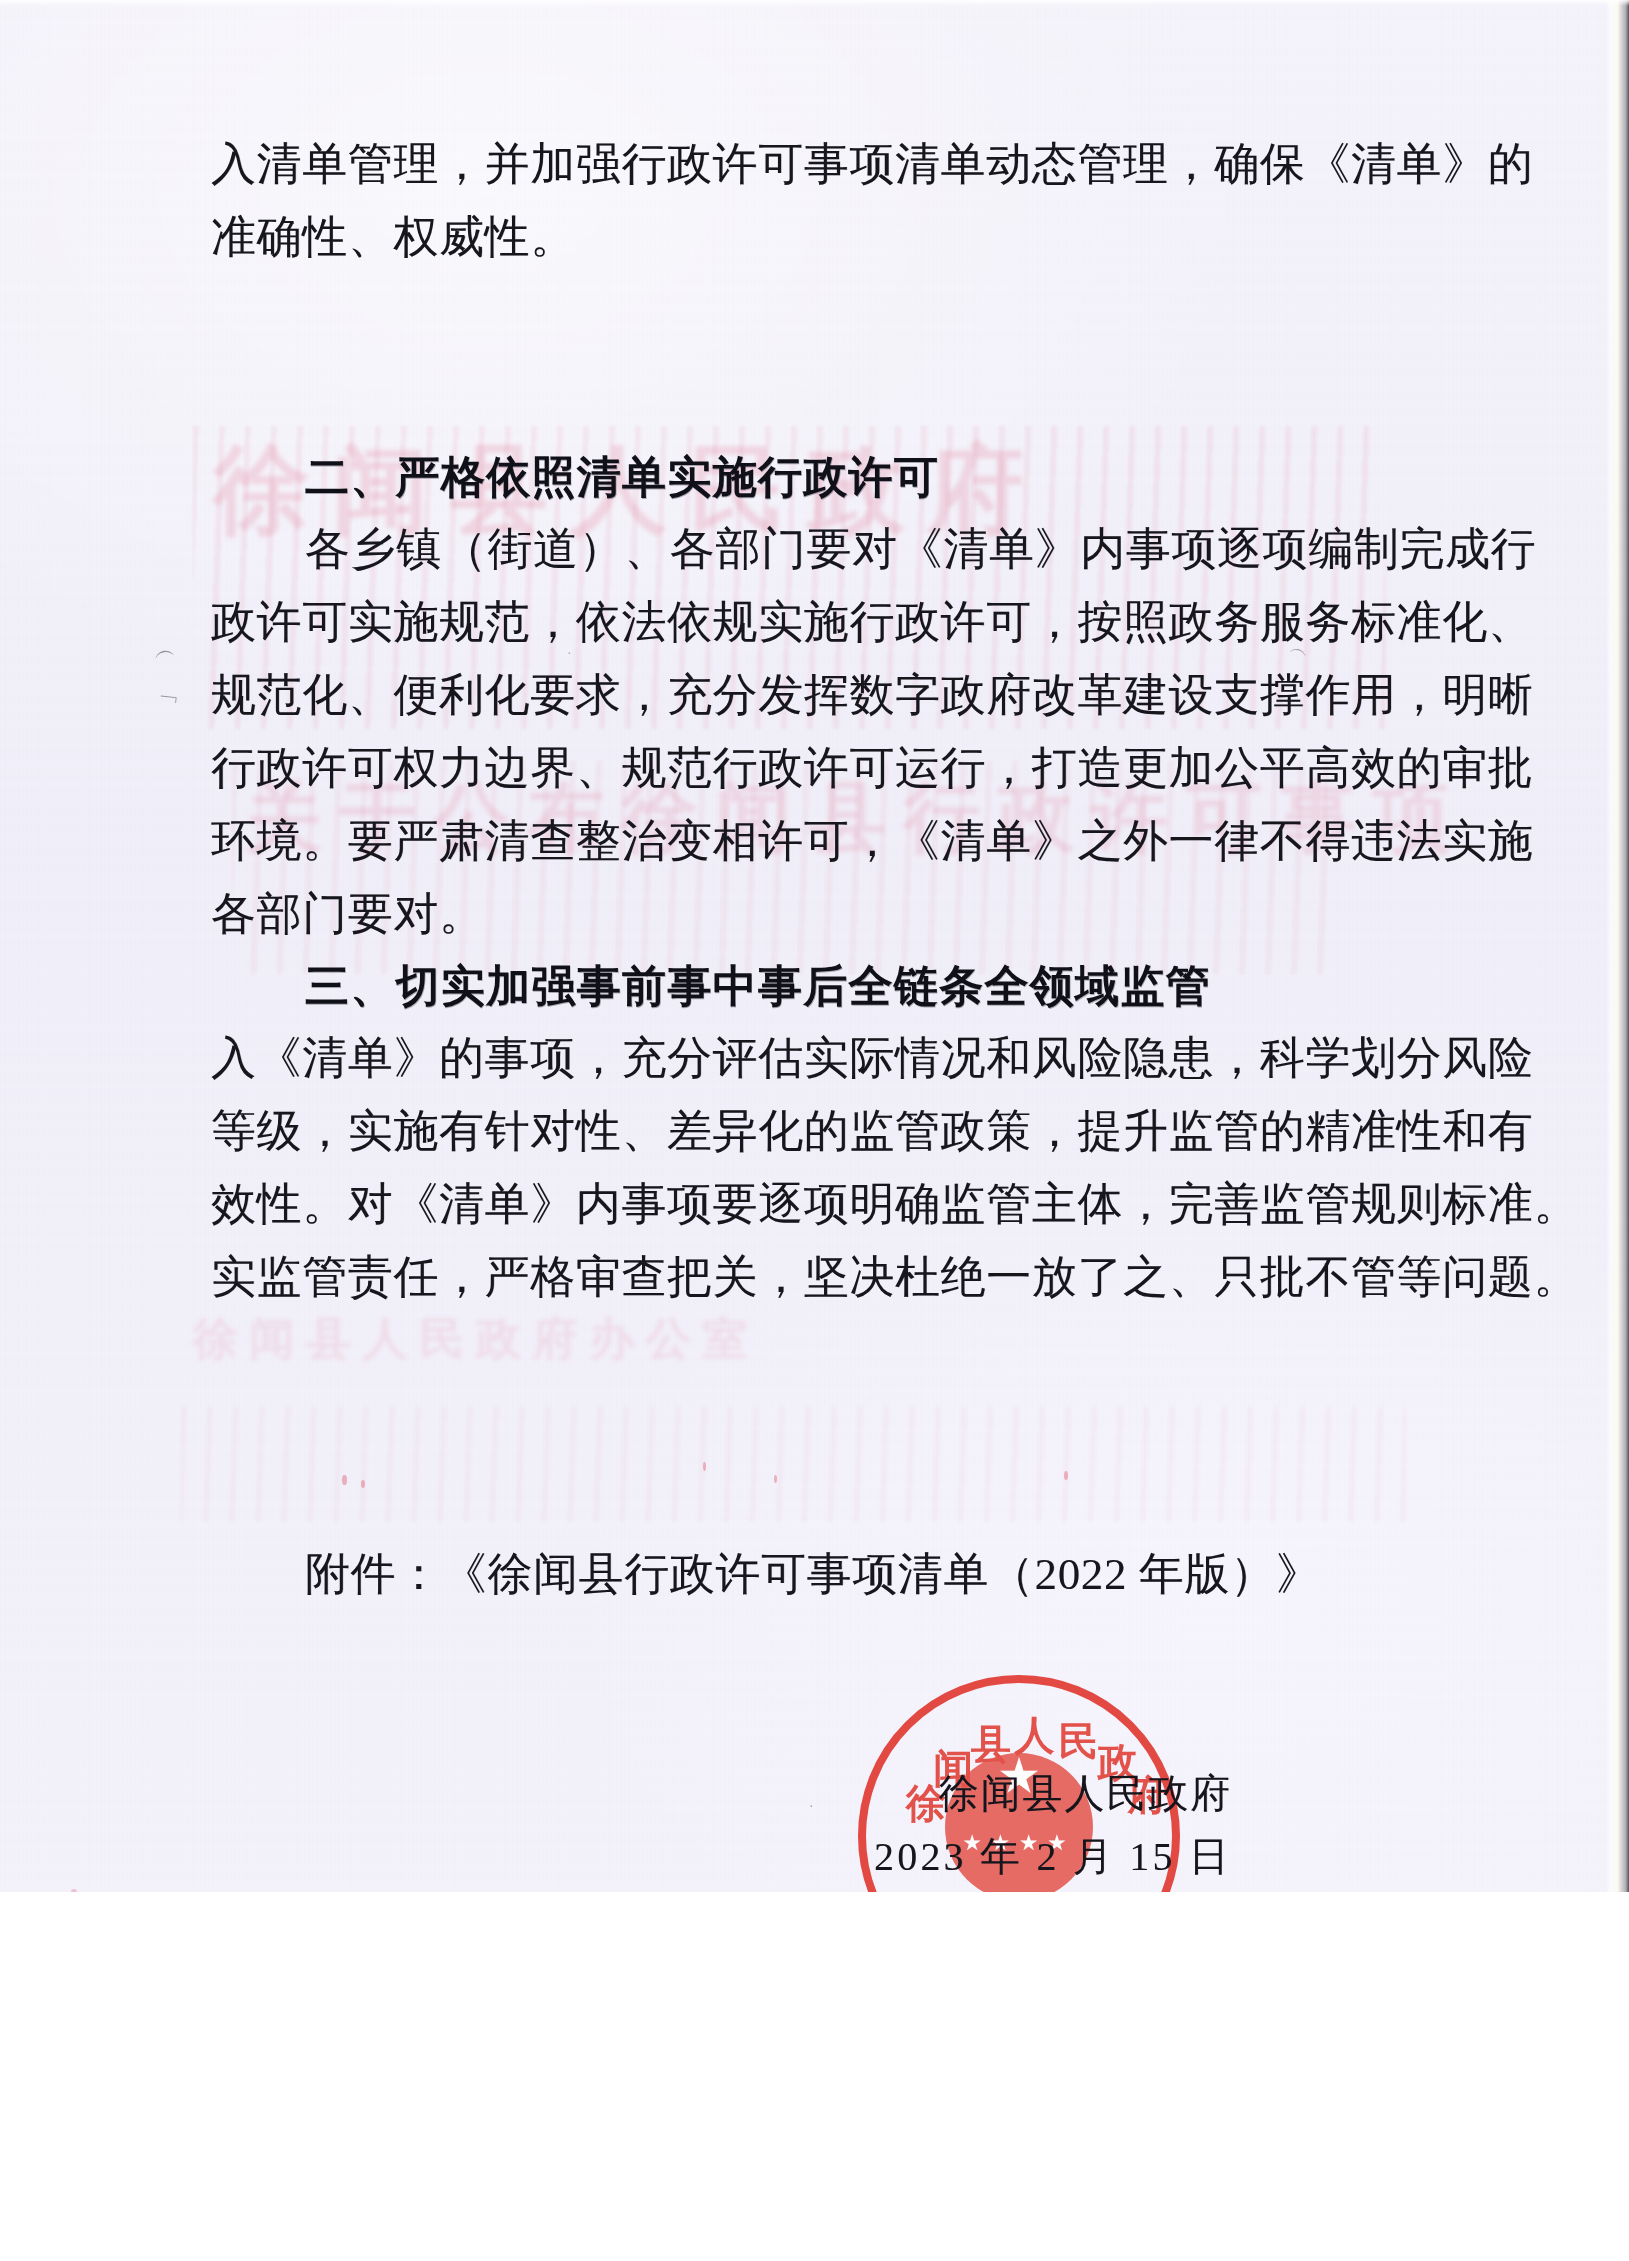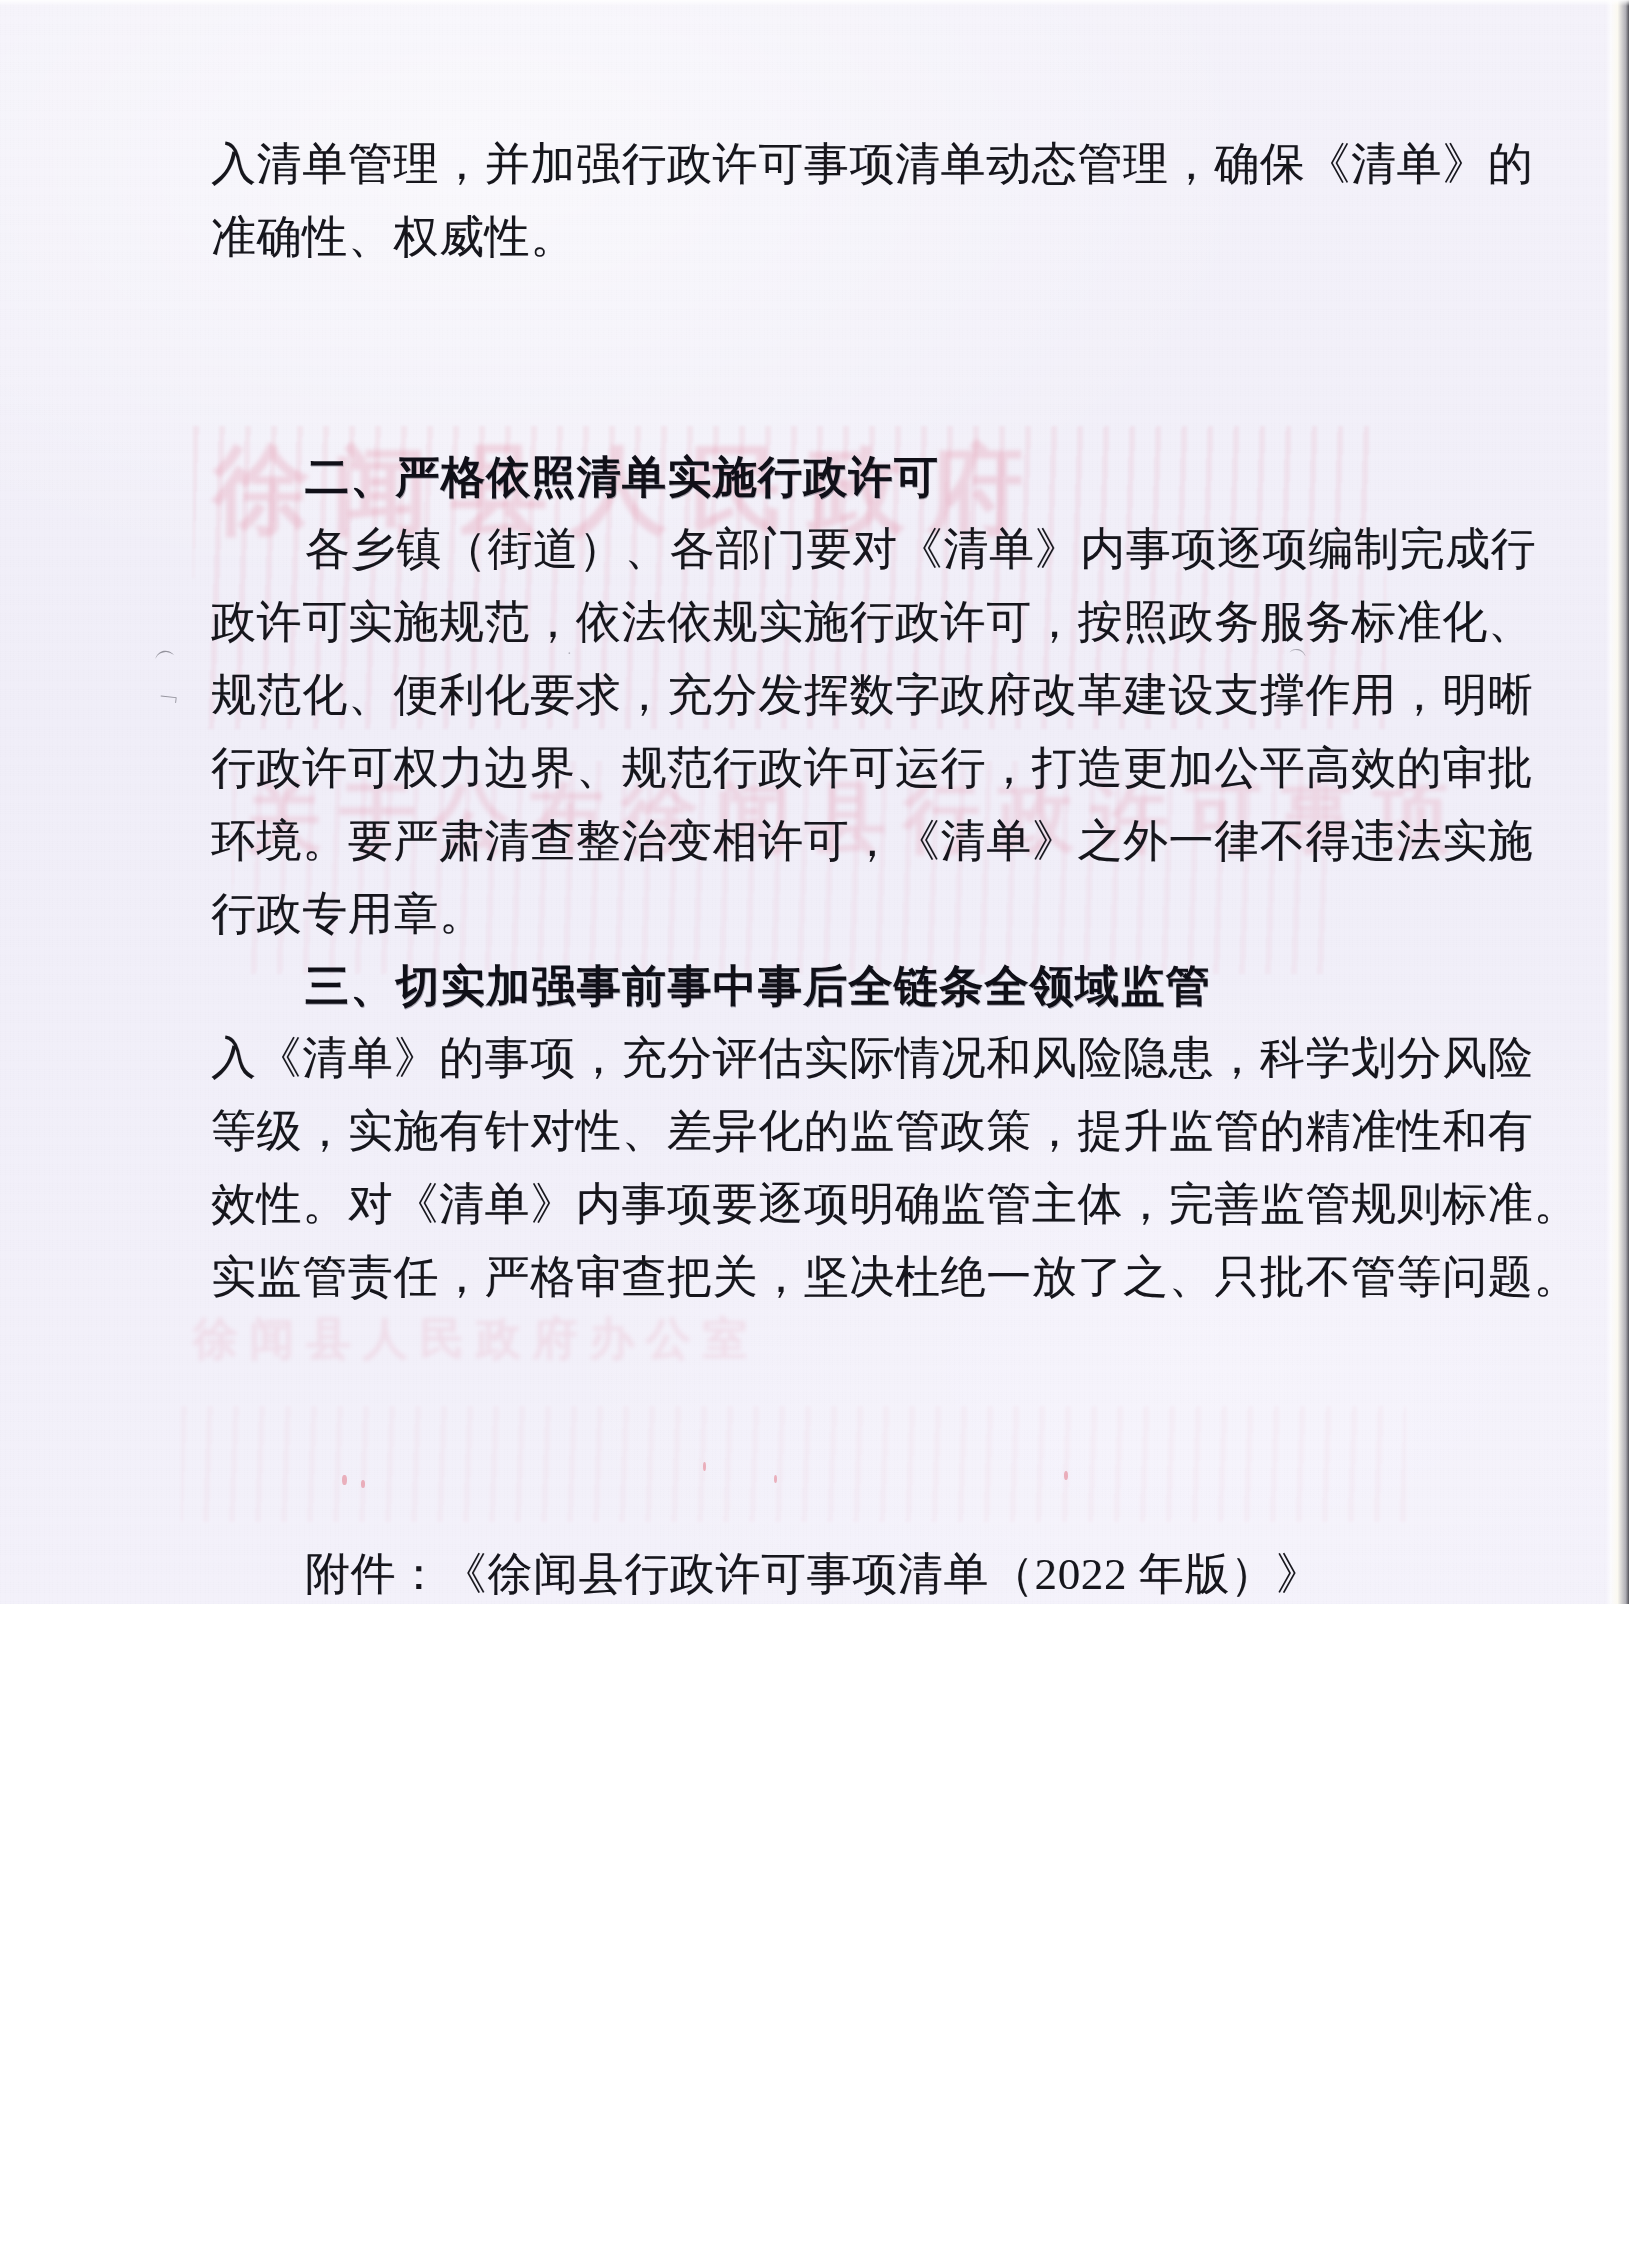--- a/index.html
+++ b/index.html
@@ -4,21 +4,21 @@
 <title>徐闻县人民政府文件</title>
 <style>
   html, body {
     margin: 0;
     padding: 0;
     background: #ffffff;
   }
   #page {
     position: relative;
     width: 1630px;
-    height: 1604px;
+    height: 1892px;
     background: #f2f0f9;
     overflow: hidden;
     font-family: "Liberation Serif", "DejaVu Serif", serif;
     color: #1a1a20;
   }
   
   .paper-tint {
     position: absolute;
     inset: 0;
     background:
@@ -298,21 +298,21 @@
     <div class="blk-h2">
       <div class="heading">二、严格依照清单实施行政许可</div>
     </div>
 
     <div class="blk-p2">
       <div class="line para indent">各乡镇（街道）、各部门要对《清单》内事项逐项编制完成行</div>
       <div class="line para">政许可实施规范，依法依规实施行政许可，按照政务服务标准化、</div>
       <div class="line para">规范化、便利化要求，充分发挥数字政府改革建设支撑作用，明晰</div>
       <div class="line para">行政许可权力边界、规范行政许可运行，打造更加公平高效的审批</div>
       <div class="line para">环境。要严肃清查整治变相许可，《清单》之外一律不得违法实施</div>
-      <div class="line para">行政专用章。</div>
+      <div class="line para">各部门要对。</div>
     </div>
 
     <div class="blk-h3">
       <div class="heading">三、切实加强事前事中事后全链条全领域监管</div>
     </div>
 
     <div class="blk-p3">
       <div class="line para">入《清单》的事项，充分评估实际情况和风险隐患，科学划分风险</div>
       <div class="line para">等级，实施有针对性、差异化的监管政策，提升监管的精准性和有</div>
       <div class="line para">效性。对《清单》内事项要逐项明确监管主体，完善监管规则标准。</div>

